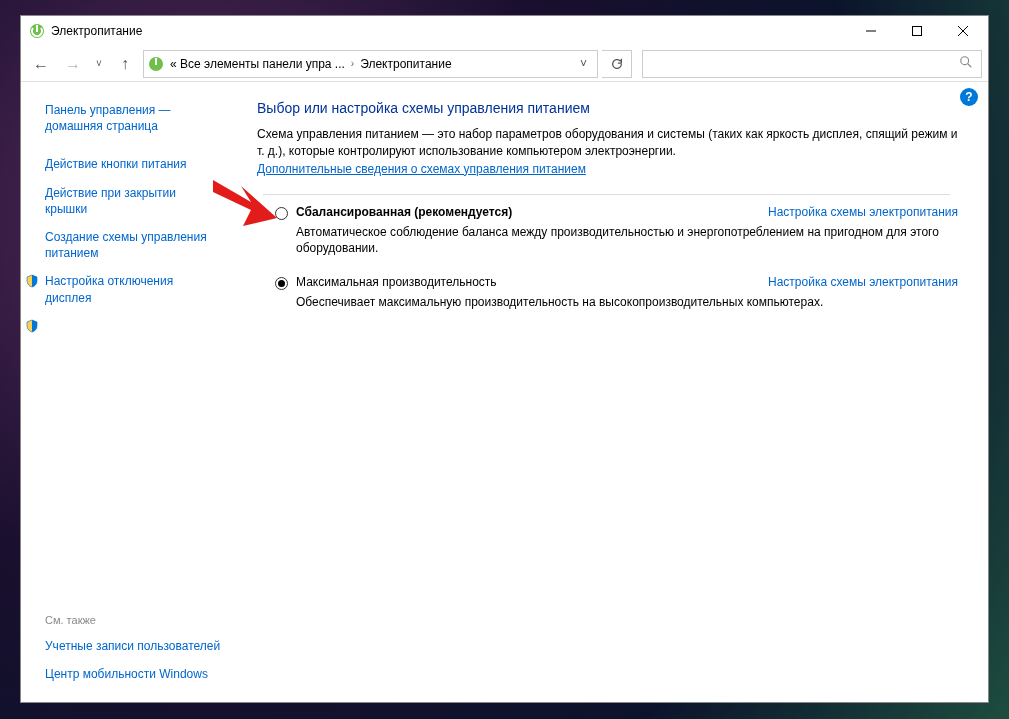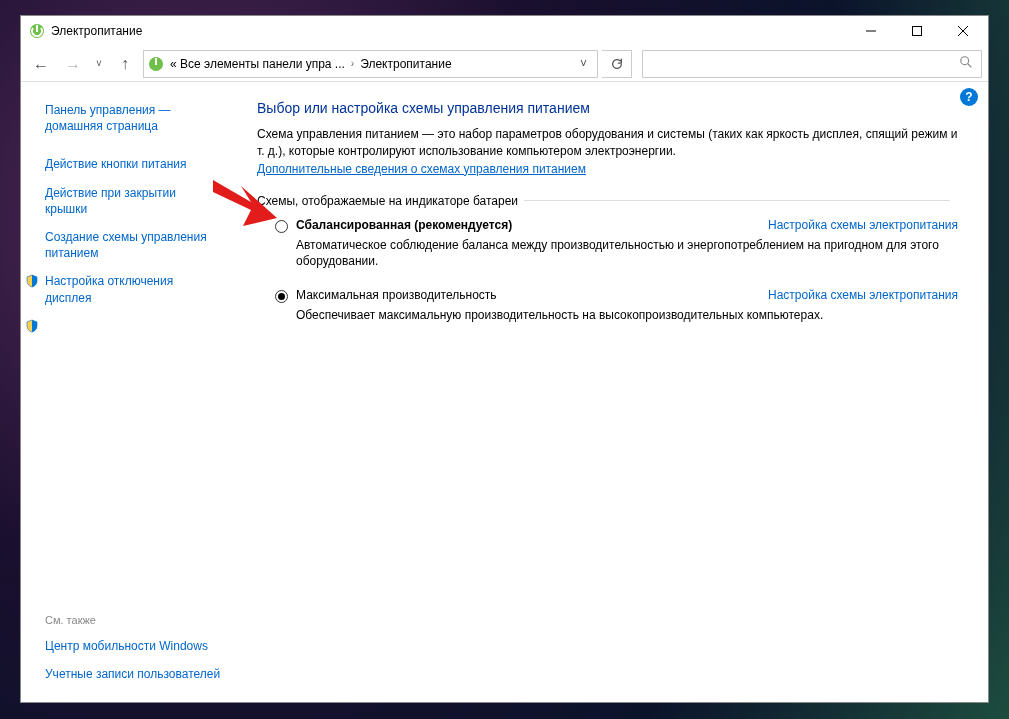--- a/index.html
+++ b/index.html
@@ -303,34 +303,33 @@
         <span class="side-icon">
           <svg viewBox="0 0 14 14">
               <path d="M7 1 L12 3 V7 C12 10 9.5 12.5 7 13 C4.5 12.5 2 10 2 7 V3 Z" fill="#ffd24d" stroke="#0066cc" stroke-width="0.6"></path>
               <path d="M7 1 L12 3 V7 C12 10 9.5 12.5 7 13 Z" fill="#0078d7"></path>
             </svg>
         </span>
       </a>
 
       <div class="sidebar-footer">
         <div class="see-also">См. также</div>
+        <a href="#" class="side-link">Учетные записи пользователей</a>
         <a href="#" class="side-link">Центр мобильности Windows</a>
-        <a href="#" class="side-link">Учетные записи пользователей</a>
       </div>
     </div>
 
     <div class="main">
       <div class="help-badge">?</div>
 
       <div class="page-heading">Выбор или настройка схемы управления питанием</div>
       <div class="page-desc">Схема управления питанием — это набор параметров оборудования и системы (таких как яркость дисплея, спящий режим и т. д.), которые контролируют использование компьютером электроэнергии.</div>
       <a href="#" class="learn-more">Дополнительные сведения о схемах управления питанием</a>
 
       <div class="fieldset-label">
-        <span>Схемы, отображаемые на индикаторе батареи</span>
         <span class="line"></span>
       </div>
 
       
       <div class="plan">
         <div class="plan-head">
           <span class="plan-radio"></span>
           <span class="plan-name">Сбалансированная (рекомендуется)</span>
           <a href="#" class="plan-link">Настройка схемы электропитания</a>
         </div>

